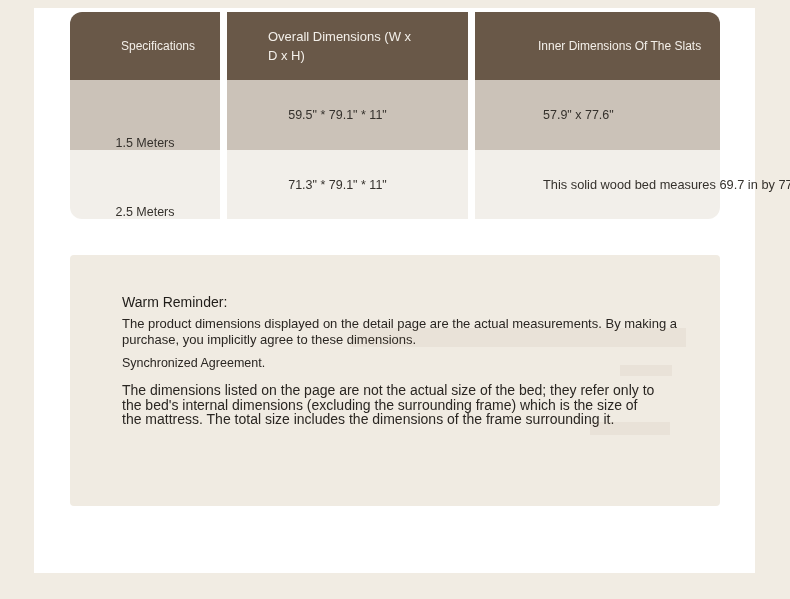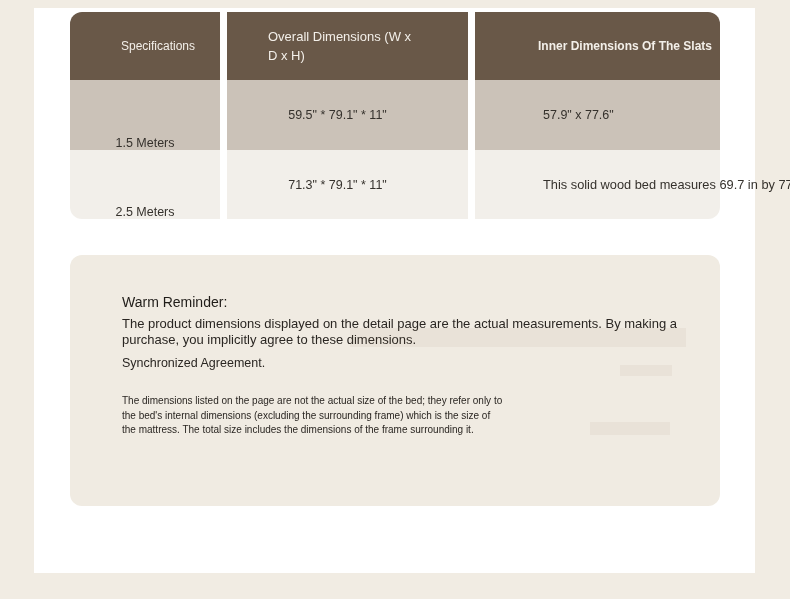--- a/index.html
+++ b/index.html
@@ -42,37 +42,37 @@
     font-size: 12px;
   }
   .th-1 { border-top-left-radius: 12px; justify-content: center; padding-left: 26px; }
   .th-2 {
     font-size: 13px;
     font-weight: 500;
     line-height: 19px;
     padding-left: 41px;
     white-space: pre-line;
   }
-  .th-3 { border-top-right-radius: 12px; padding-left: 63px; font-weight: bold; }
+  .th-3 { border-top-right-radius: 12px; padding-left: 63px; }
   .row-alt { background: #cbc2b8; }
   .row-light { background: #f2efea; }
   .c-center { justify-content: center; align-items: flex-end; }
   .c-center-2 { justify-content: center; padding-right: 20px; }
   .c-left-3 { padding-left: 68px; }
   .bl-round { border-bottom-left-radius: 12px; }
   .br-round { border-bottom-right-radius: 12px; }
   .nowrap-overflow { white-space: nowrap; font-size: 12.8px; }
 
   
   .reminder-card {
     position: absolute;
     left: 70px; top: 255px;
     width: 650px; height: 251px;
     background: #f0ebe2;
-    border-radius: 12px;
+    border-radius: 4px;
     box-sizing: border-box;
     padding: 39px 40px 0 52px;
     color: #2a2622;
   }
   .reminder-title {
     font-size: 14px;
     font-weight: 500;
     line-height: 16px;
     color: #1f1c18;
   }
@@ -82,22 +82,22 @@
     font-weight: 500;
     line-height: 15.5px;
     white-space: pre-line;
   }
   .reminder-subnote {
     margin-top: 9px;
     font-size: 12.5px;
     line-height: 14px;
   }
   .reminder-p2 {
-    margin-top: 24px;
-    font-size: 10px;
+    margin-top: 13px;
+    font-size: 14px;
     font-weight: 500;
     line-height: 14.7px;
     white-space: pre-line;
   }
   .reminder-p3 {
     margin-top: 7px;
     font-size: 12px;
     line-height: 14px;
     white-space: pre-line;
   }

